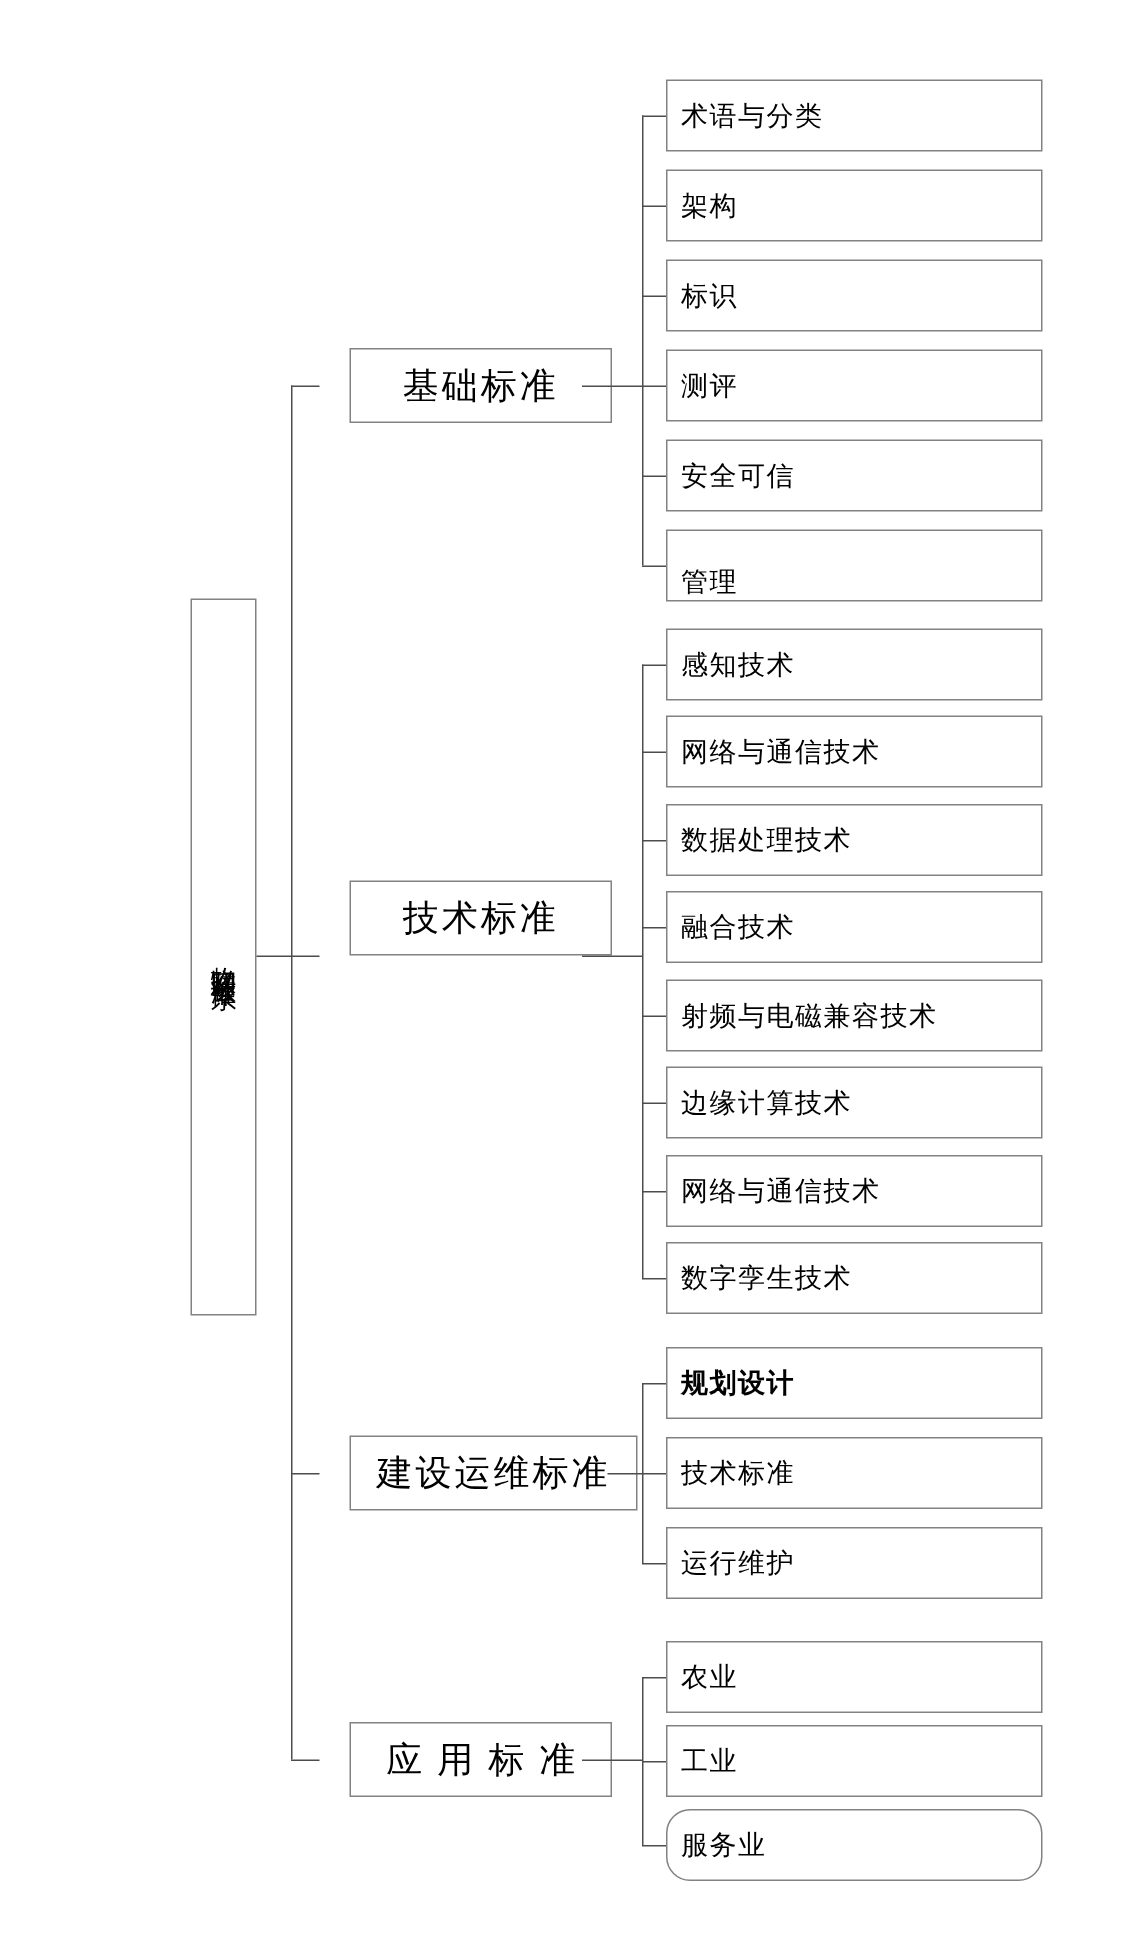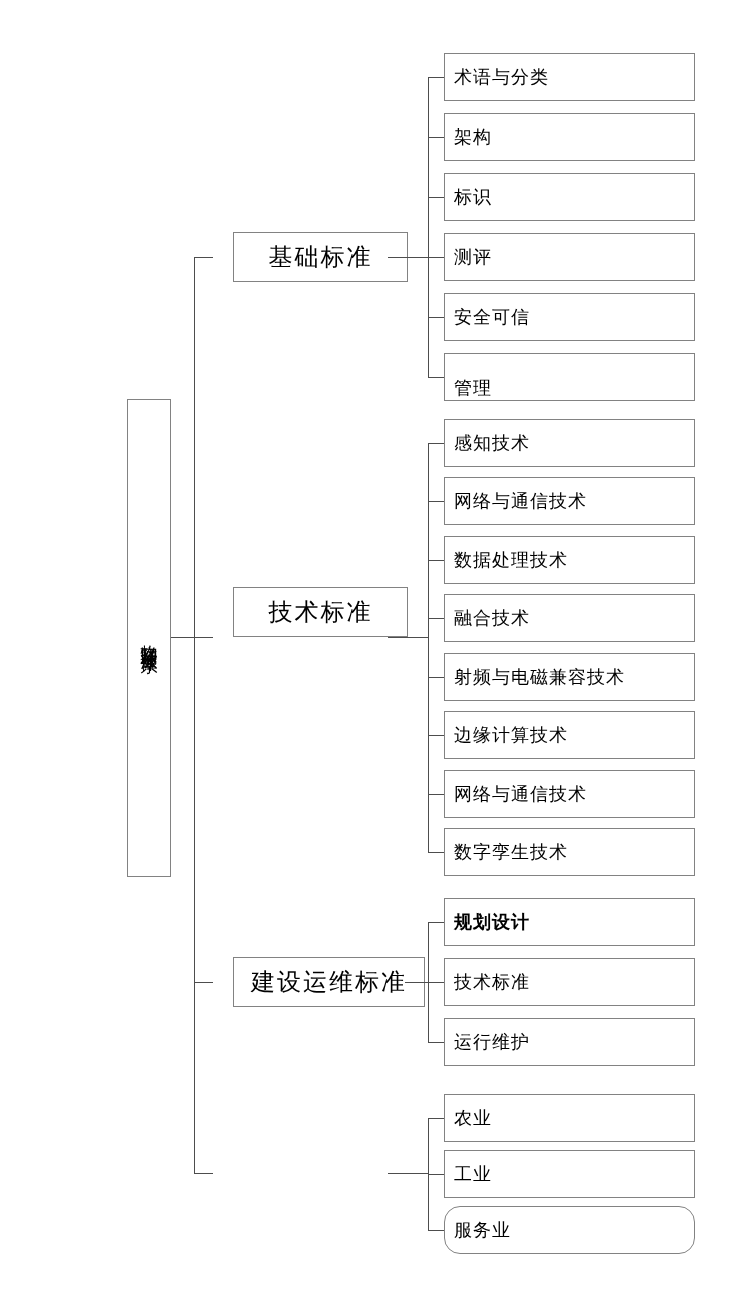--- a/index.html
+++ b/index.html
@@ -81,20 +81,23 @@
   <div class="hline" style="left:194px; top:1173px; width:19px;"></div>
 
   <div class="box branch" style="left:213px; top:232px; width:175px; height:50px;">
     <span>基础标准</span>
   </div>
   <div class="box branch" style="left:213px; top:587px; width:175px; height:50px;">
     <span>技术标准</span>
   </div>
   <div class="box branch" style="left:213px; top:957px; width:192px; height:50px;">
     <span>建设运维标准</span>
+  </div>
+  <div class="box branch branch-wide-spacing" style="left:213px; top:1148px; width:175px; height:50px;">
+    <span>应用标准</span>
   </div>
 
   <div class="hline" style="left:388px; top:257px; width:40px;"></div>
   <div class="hline" style="left:388px; top:637px; width:40px;"></div>
   <div class="hline" style="left:405px; top:982px; width:23px;"></div>
   <div class="hline" style="left:388px; top:1173px; width:40px;"></div>
 
   <div class="vline" style="left:428px; top:77px; height:300px;"></div>
   <div class="vline" style="left:428px; top:443px; height:409px;"></div>
   <div class="vline" style="left:428px; top:922px; height:120px;"></div>

